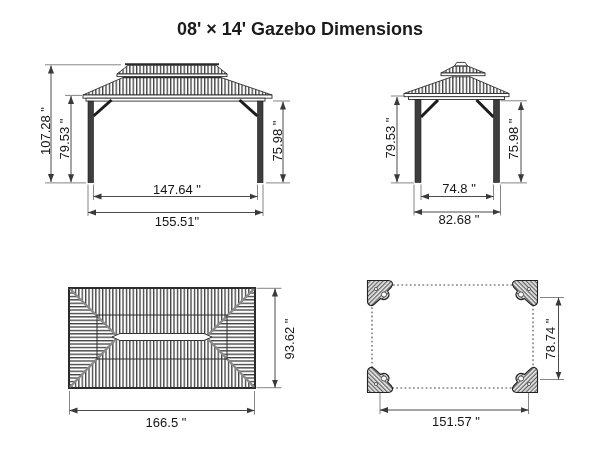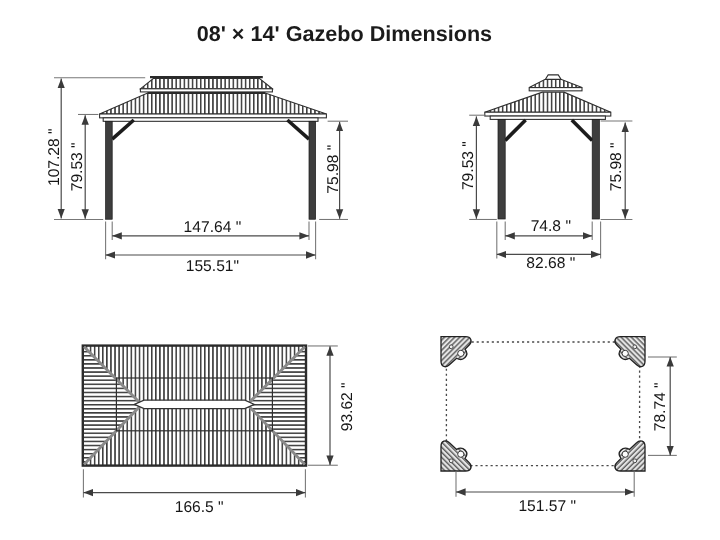--- a/index.html
+++ b/index.html
@@ -2,21 +2,21 @@
 <html><head>
 <meta charset="utf-8">
 <style>
   html,body{margin:0;padding:0;background:#fff;}
   #stage{position:relative;width:600px;height:450px;background:#ffffff;overflow:hidden;
          font-family:"Liberation Sans",sans-serif;}
   #stage svg{position:absolute;left:0;top:0;}
   .lbl{position:absolute;font-size:13px;color:#161616;white-space:nowrap;line-height:1;}
   .hor{transform:translate(-50%,-50%);}
   .rot{transform:translate(-50%,-50%) rotate(-90deg);}
-  .title{position:absolute;left:287px;top:29px;transform:translate(-50%,-50%);
+  .title{position:absolute;left:300px;top:29px;transform:translate(-50%,-50%);
          font-size:18px;font-weight:700;color:#1b1b1b;white-space:nowrap;}
   .edge{stroke:#2e2e2e;stroke-width:0.9;}
   .dim{stroke:#4a4a4a;stroke-width:1;}
   .ext{stroke:#777;stroke-width:0.9;}
 </style>
 </head>
 <body>
 
 <div id="stage">
 

